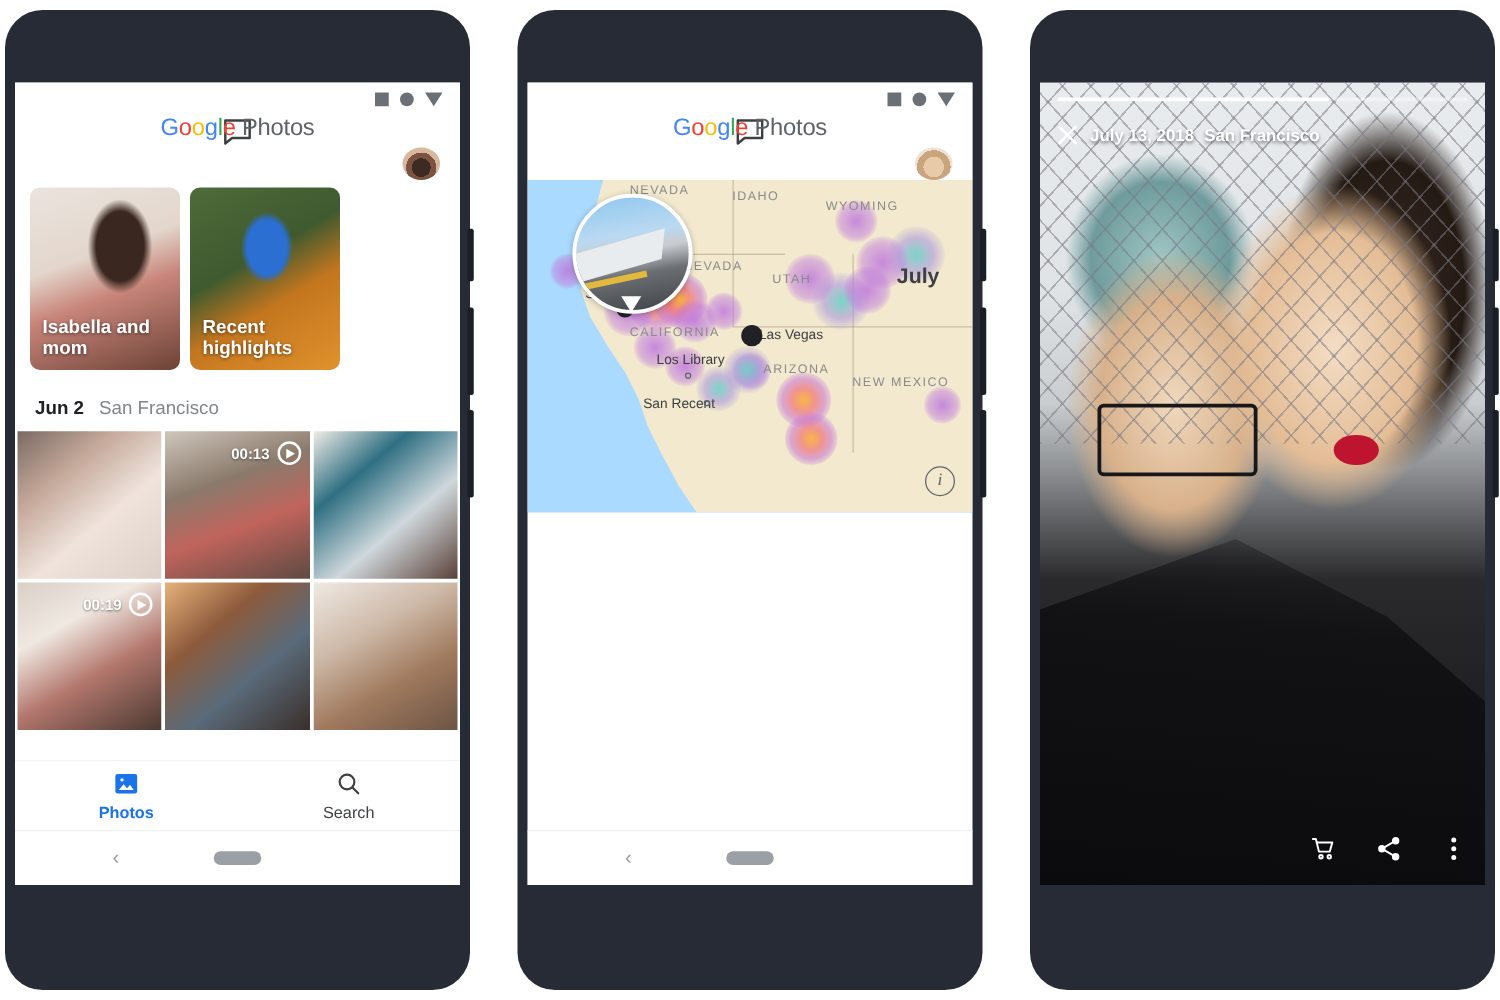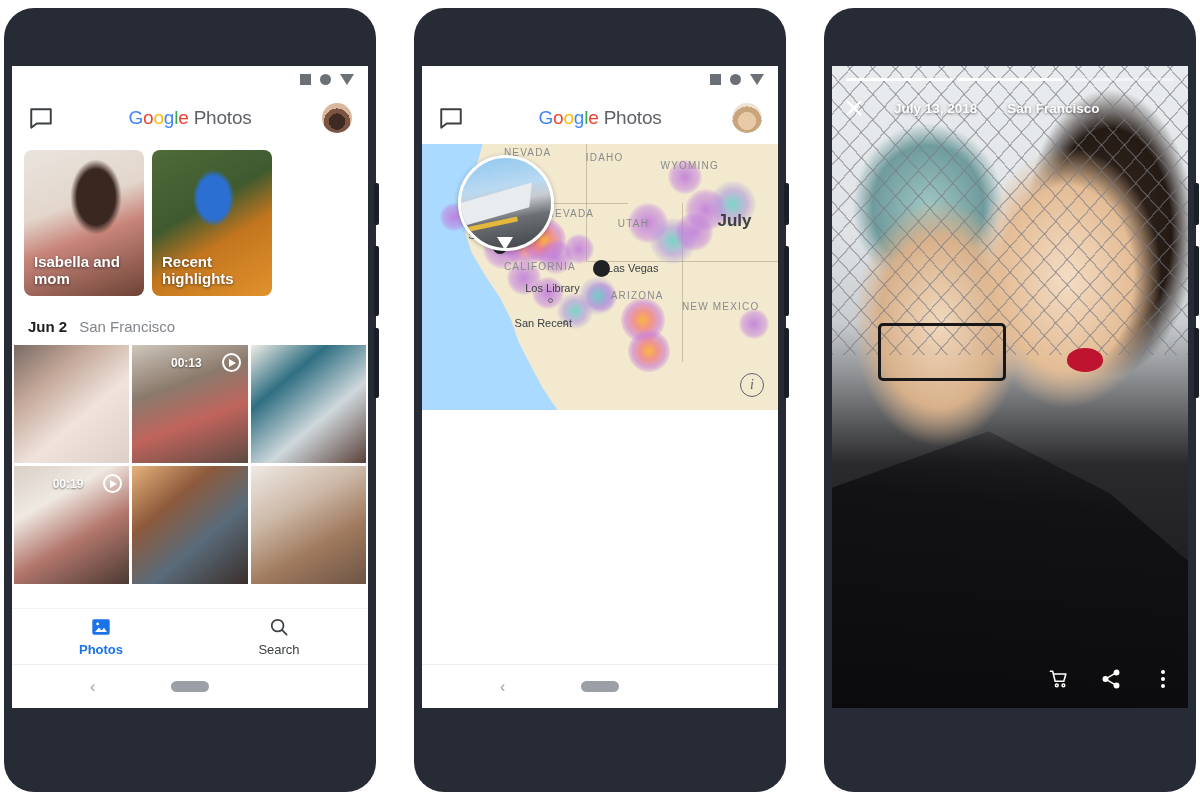--- a/index.html
+++ b/index.html
@@ -62,20 +62,21 @@
     border-top: 11px solid #6b6f76;
   }
 
   
   .appbar {
     height: 52px;
     display: flex; align-items: center;
     padding: 0 16px;
     background: #ffffff;
     position: relative;
+    flex-direction: column;
   }
   .chat-icon { width: 26px; height: 26px; flex: 0 0 26px; }
   .appbar-title {
     position: absolute;
     left: 0; right: 0;
     text-align: center;
     font-size: 19px;
     letter-spacing: -0.2px;
     pointer-events: none;
   }
@@ -133,21 +134,21 @@
   
   .grid {
     display: grid;
     grid-template-columns: repeat(3, 1fr);
     gap: 3px;
     padding: 0 2px;
   }
   .cell { position: relative; height: 118px; overflow: hidden; }
   .vid-badge {
     position: absolute; top: 8px; right: 7px;
-    display: flex; align-items: center; gap: 20px;
+    display: flex; align-items: center; gap: 6px;
     color: #fff; font-size: 12px; font-weight: 600;
     text-shadow: 0 1px 2px rgba(0,0,0,.5);
   }
   .play-ring {
     width: 19px; height: 19px; border-radius: 50%;
     border: 2px solid #fff;
     display: flex; align-items: center; justify-content: center;
   }
   .play-tri {
     width: 0; height: 0;
@@ -359,21 +360,21 @@
     clip-path: polygon(0% 22%, 44% 2%, 78% 24%, 100% 48%, 100% 100%, 0% 100%);
   }
   .story-bars {
     position: absolute; top: 12px; left: 14px; right: 14px;
     display: flex; gap: 4px;
   }
   .story-bars .seg { flex: 1; height: 2.5px; background: rgba(255,255,255,.42); border-radius: 2px; }
   .story-bars .seg.on { background: #ffffff; }
   .viewer-top {
     position: absolute; top: 32px; left: 12px; right: 12px;
-    display: flex; align-items: center; gap: 30px;
+    display: flex; align-items: center; gap: 8px;
     color: #fff;
   }
   .close-x { width: 20px; height: 20px; position: relative; flex: 0 0 20px; }
   .close-x::before, .close-x::after {
     content: ""; position: absolute; left: 0; top: 9px;
     width: 20px; height: 2px; background: #fff;
   }
   .close-x::before { transform: rotate(45deg); }
   .close-x::after  { transform: rotate(-45deg); }
   .viewer-date { font-size: 13.5px; font-weight: 700; text-shadow: 0 1px 3px rgba(0,0,0,.5); }

